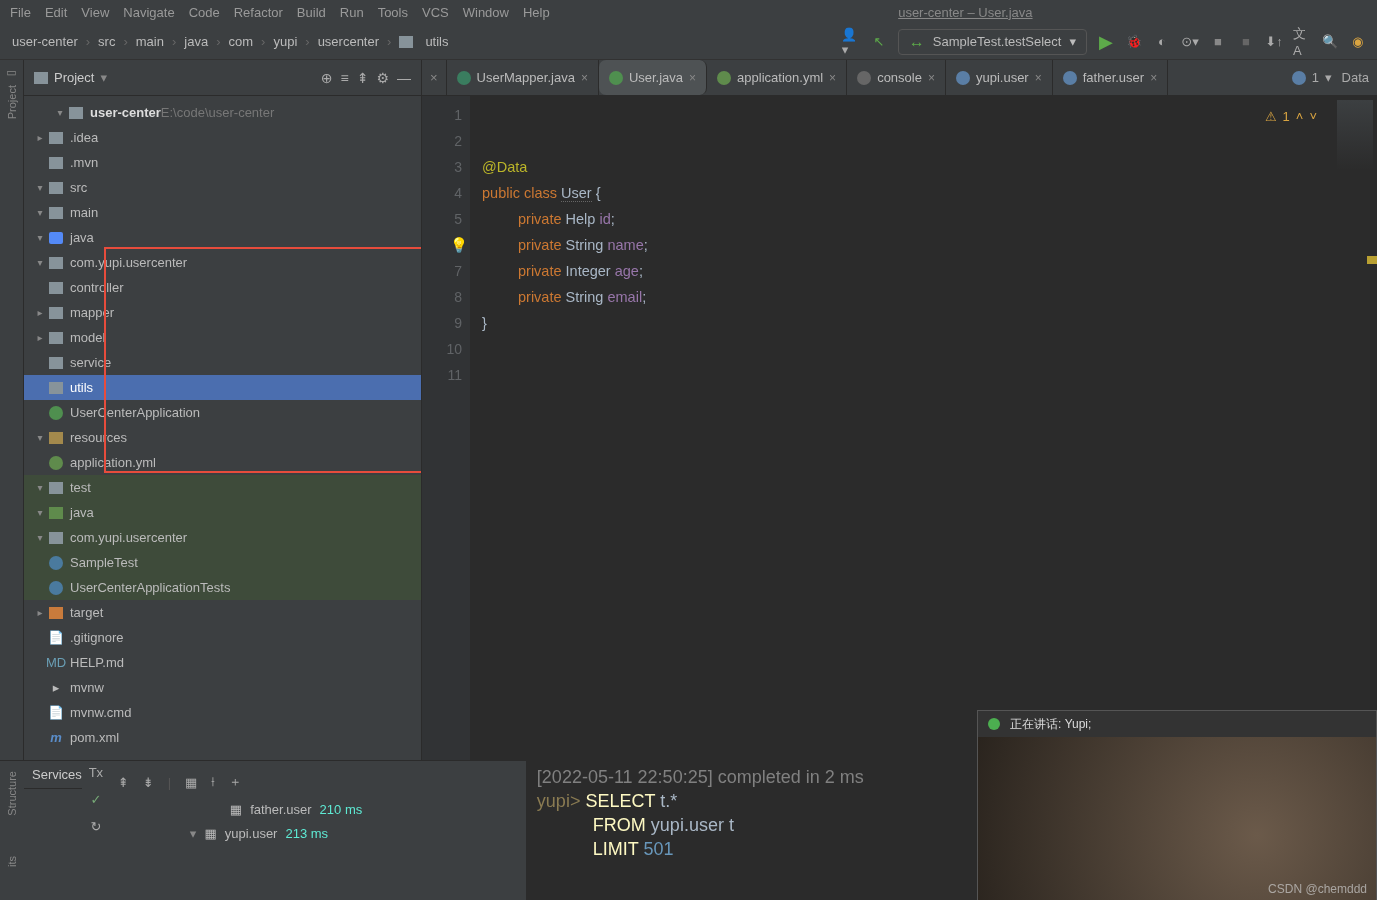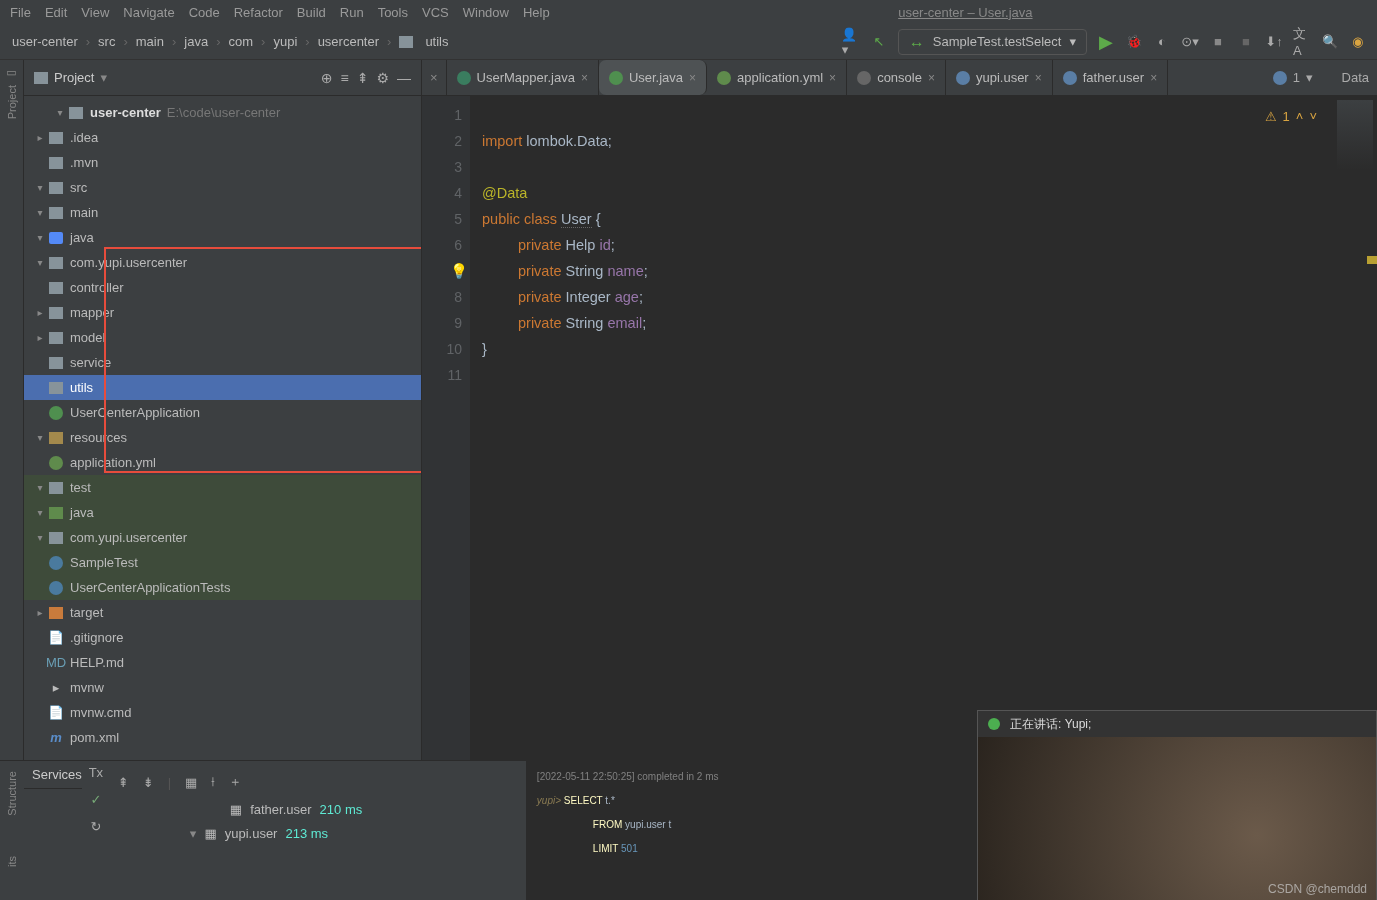--- a/index.html
+++ b/index.html
@@ -39,21 +39,21 @@
 .project-header .hicon { margin-left:8px; color:#aaa; font-size:14px; }
 .folder-icon { width:14px; height:12px; background:#87939a; display:inline-block; }
 
 .tree { flex:1; overflow:auto; position:relative; padding-top:4px; }
 .tree .row { display:flex; align-items:center; height:25px; padding-left:8px; white-space:nowrap; }
 .tree .row.selected { background:#4b6eaf; color:#fff; }
 .tree .row .arrow { width:16px; text-align:center; color:#888; font-size:10px; }
 .tree .row .icon { width:16px; height:14px; margin-right:6px; display:inline-flex; align-items:center; justify-content:center; }
 .tree .row .name { color:#bbb; }
 .tree .row.selected .name { color:#fff; }
-.tree .row .dim { color:#777; margin-left:6px; }
+.tree .row .dim { color:#777; }
 .red-box { position:absolute; border:2px solid #e74c3c; pointer-events:none; }.d1{padding-left:50px}.d2{padding-left:72px}.d3{padding-left:96px}.d4{padding-left:120px}.d5{padding-left:144px}
 .pkg-icon{width:14px;height:12px;background:#87939a;display:inline-block}
 .java-icon{width:14px;height:12px;background:#548af7;display:inline-block;border-radius:2px}
 .test-row{background:#3e4b3a}
 .orange-folder{width:14px;height:12px;background:#c97b3c;display:inline-block}
 .class-icon{width:14px;height:14px;background:#4f8f4f;border-radius:7px;display:inline-block}
 .yml-icon{width:14px;height:14px;background:#5f8b4c;border-radius:7px;display:inline-block}
 
 
 .editor { flex:1; display:flex; flex-direction:column; background:#2b2b2b; }
@@ -78,22 +78,22 @@
 
 .services { position:absolute; left:0; right:0; bottom:0; height:140px; background:#3c3f41; border-top:1px solid #2b2b2b; display:flex; }
 .services .svc-left { width:24px; background:#3c3f41; display:flex; flex-direction:column; align-items:center; color:#888; font-size:11px; }
 .services .svc-left .vlabel { writing-mode:vertical-rl; transform:rotate(180deg); margin-top:10px; }
 .services .svc-body { flex:1; display:flex; flex-direction:row; }
 .services .svc-title { height:28px; display:flex; align-items:center; padding-left:8px; color:#ccc; border-bottom:1px solid #2b2b2b; }
 .services .svc-content { flex:1; display:flex; }
 .svc-tree { width:416px; padding:6px 0; color:#bbb; }
 .svc-tree .srow{display:flex;align-items:center;height:24px;padding-left:30px;gap:8px}
 .svc-tree .srow .st{color:#5eead4}
-.svc-console { flex:1; font-family:"Consolas",monospace; font-size:10px; line-height:24px; padding:4px 10px; color:#a9b7c6; background:#2b2b2b; border-left:1px solid #2b2b2b; }
-.svc-console .ts{color:#808080}.svc-console .prompt{color:#8a7b52;font-style:italic}.svc-console .sqlkw{color:#fef9c3}.svc-console .num{color:#6897bb}
+.svc-console { flex:1; font-family:"Consolas",monospace; font-size:18px; line-height:24px; padding:4px 10px; color:#a9b7c6; background:#2b2b2b; border-left:1px solid #2b2b2b; }
+.svc-console .ts{color:#808080}.svc-console .prompt{color:#8a7b52;}.svc-console .sqlkw{color:#fef9c3}.svc-console .num{color:#6897bb}
 
 
 .webcam{position:absolute;right:0;bottom:0;width:400px;height:190px;background:#333;border:1px solid #555}
 .webcam .bar{height:26px;background:#333;display:flex;align-items:center;gap:10px;padding:0 10px;color:#ddd;font-size:12px}
 .webcam .bar .mic{width:12px;height:12px;background:#4caf50;border-radius:6px}
 .webcam .vid{flex:1;background:#4a443e}
 .watermark{position:absolute;right:10px;bottom:4px;color:#ccc;font-size:12px;opacity:.7;font-family:Arial}
 
 .svc-icons{display:flex;gap:14px;padding:6px 8px;color:#aaa;align-items:center}
 </style>
@@ -384,40 +384,39 @@
         </div>
       <div class="tab">
           <span class="tab-icon db"></span>
           <span>father.user</span>
           <span class="close">×</span>
         </div>
       <div class="more">
           <span class="tab-icon db"></span>
           <span>1</span>
           <span>▾</span>
-          <span style="margin-left:23px">Data</span>
+          <span style="margin-left:4px">Data</span>
         </div>
     </div>
     <div class="code-area">
       <div class="gutter">
         <div>1</div>
           <div>2</div>
           <div>3</div>
           <div>4</div>
           <div>5</div>
           <div>6</div>
           <div>7</div>
           <div>8</div>
           <div>9</div>
           <div>10</div>
           <div>11</div>
       </div>
       <div class="code">
         <div>&nbsp;</div>
-        <div><span class="kw">import</span><span> lombok.Data;</span></div>
         <div>&nbsp;</div>
         <div><span class="ann">@Data</span></div>
         <div><span class="kw">public class </span><span class="name-u">User</span><span> {</span></div>
         <div style="padding-left:36px"><span class="kw">private</span><span> Help </span><span class="id">id</span><span>;</span></div>
         <div style="padding-left:36px;position:relative"><span class="bulb">💡</span><span class="kw">private</span><span> String </span><span class="id">name</span><span>;</span></div>
         <div style="padding-left:36px"><span class="kw">private</span><span> Integer </span><span class="id">age</span><span>;</span></div>
         <div style="padding-left:36px"><span class="kw">private</span><span> String </span><span class="id">email</span><span>;</span></div>
         <div><span>}</span></div>
         <div class="code-status">
             <span>⚠</span>

